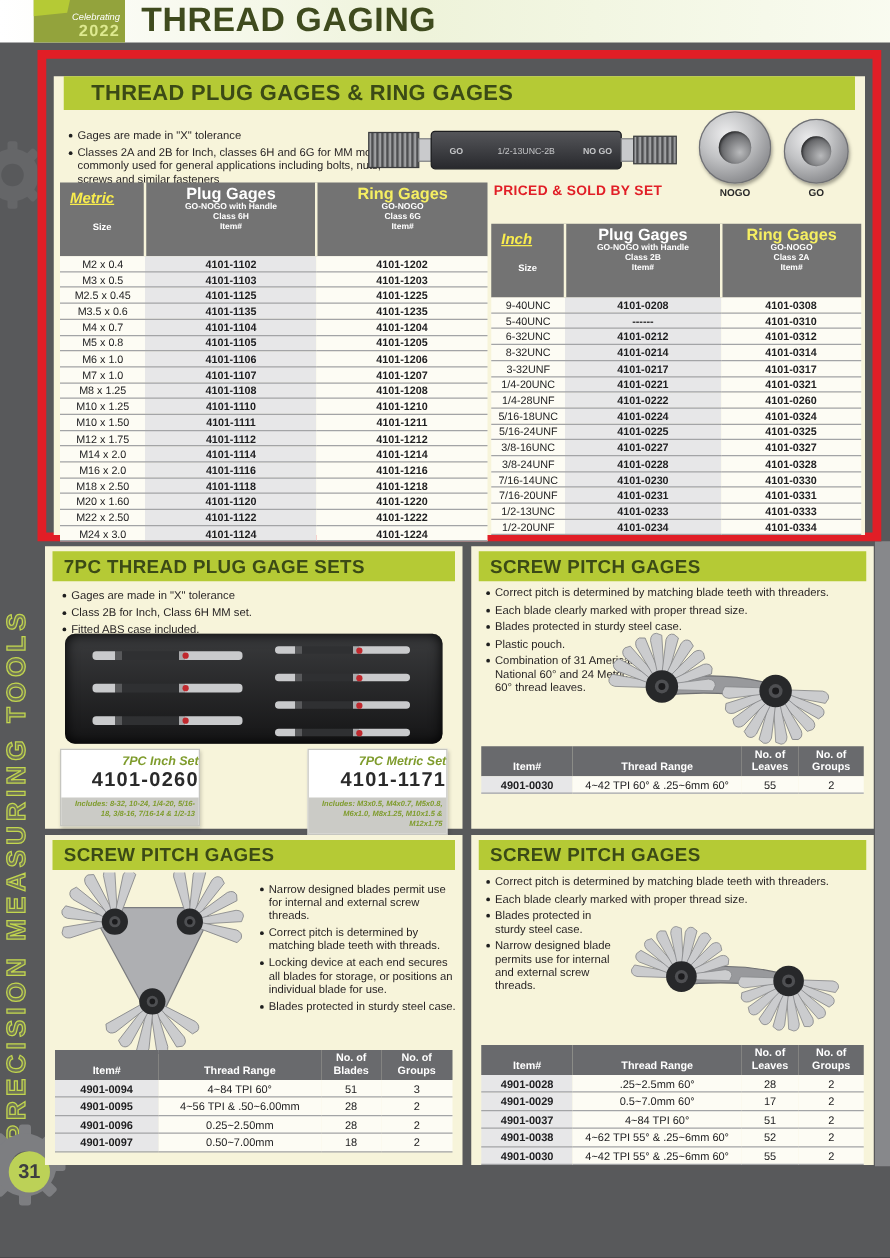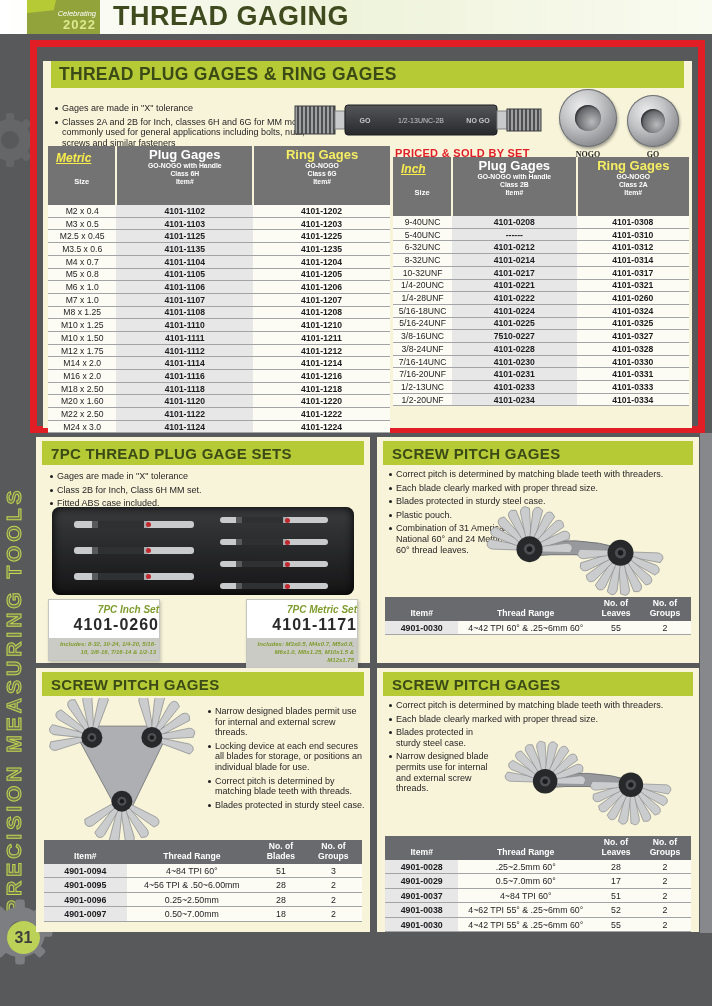--- a/index.html
+++ b/index.html
@@ -29,50 +29,50 @@
        padding-left:9px;}
   .bar span{font-size:15px;font-weight:800;color:#3b4a16;letter-spacing:.3px;}
   .bullets{position:absolute;}
   .bullet-item{display:flex;gap:4px;margin-bottom:3px;}
   .bdot{width:3px;height:3px;border-radius:50%;background:#1e1e1e;margin-top:4px;flex:none;}
   .btxt{font-size:9px;line-height:1.18;color:#231f20;font-weight:500;}
   
   .red-section{position:absolute;left:30px;top:40px;width:675px;height:393px;
                border:7px solid #e11e26;background:#57585a;box-sizing:border-box;padding:6px;}
   .cream1{position:relative;width:100%;height:100%;background:#f7f4da;}
-  .bar1{height:27px;margin:8px 8px 0;background:#b5ca35;display:flex;align-items:center;padding-left:8px;text-align:center;}
+  .bar1{height:27px;margin:8px 8px 0;background:#b5ca35;display:flex;align-items:center;padding-left:22px;text-align:center;}
   .bar1 span{font-size:17.5px;font-weight:800;color:#3b4a16;letter-spacing:.3px;}
   .plug-wrap{position:absolute;left:250px;top:38px;width:252px;height:42px;}
   .rings{position:absolute;left:516px;top:26px;width:132px;height:78px;}
   .ring{position:absolute;border-radius:50%;
     background:radial-gradient(circle at 38% 32%,#ededee 0%,#c2c3c5 38%,#8f9093 72%,#77787b 100%);
     box-shadow:inset 0 0 0 1px #6f7073,1px 2px 3px rgba(0,0,0,.35);}
   .ring::after{content:"";position:absolute;left:27%;top:27%;width:46%;height:46%;border-radius:50%;
     background:radial-gradient(circle at 65% 65%,#b9babc,#5c5d60 70%);box-shadow:inset 1px 1px 2px rgba(0,0,0,.55);}
   .ring.nogo{left:0;top:2px;width:58px;height:58px;}
   .ring.go{left:68px;top:8px;width:52px;height:52px;}
-  .rlab{position:absolute;top:63px;font-size:8px;font-weight:700;color:#2a2a2a;text-align:center;font-family:Liberation Serif, serif;}
+  .rlab{position:absolute;top:63px;font-size:8px;font-weight:700;color:#2a2a2a;text-align:center;}
   .rlab.n{left:0;width:58px;} .rlab.g{left:68px;width:52px;}
   .priced{position:absolute;left:352px;top:86px;font-size:11px;font-weight:800;color:#e11e26;letter-spacing:.3px;}
   
   .gtable{position:absolute;border-collapse:collapse;table-layout:fixed;}
   .gtable th{background:#737373;color:#fff;padding:2px 0 19px;vertical-align:bottom;border-left:2px solid #f7f4da;}
   .gtable th:first-child{border-left:none;}
   .gtable .t1{font-size:13px;font-weight:800;line-height:1.05;text-align:center;}
   .gtable .yellow{color:#f5ee62;}
   .gtable .t2{font-size:6.8px;font-weight:700;line-height:1.2;text-align:center;}
   .gtable .unit{color:#f9ed4d;font-style:italic;font-weight:800;font-size:12px;
                 text-decoration:underline;text-align:left;padding-left:8px;}
   .gtable .sizelbl{font-size:7.5px;font-weight:700;text-align:center;margin-top:12px;}
   .gtable td{font-size:8.6px;text-align:center;height:11.7px;border-bottom:1px solid #a3a4a6;
              padding:0;color:#1d1d1f;background:#fdfcf4;}
   .gtable td:nth-child(2){background:#e7e7e8;font-weight:700;}
   .gtable td:nth-child(3){font-weight:700;}
   .metric-table{left:5px;top:85px;width:342px;}
-  .inch-table{left:350px;top:96px;width:296px;}
+  .inch-table{left:350px;top:118px;width:296px;}
   
   .sptable{position:absolute;border-collapse:collapse;table-layout:fixed;}
   .sptable th{background:#696a6d;color:#fff;font-size:8.6px;font-weight:700;padding:2px;
               line-height:1.15;vertical-align:bottom;text-align:center;}
   .sptable td{font-size:8.8px;text-align:center;height:13.5px;border-bottom:1px solid #a3a4a6;
               color:#1d1d1f;background:#fdfcf4;padding:0;}
   .sptable td:first-child{background:#e7e7e8;font-weight:700;}
   
   .case{position:absolute;left:16px;top:70px;width:302px;height:88px;border-radius:8px;
         background:linear-gradient(180deg,#3a3b3d,#151516);box-shadow:inset 0 0 10px #000;}
@@ -411,21 +411,21 @@
               <td>6-32UNC</td>
               <td>4101-0212</td>
               <td>4101-0312</td>
             </tr>
             <tr>
               <td>8-32UNC</td>
               <td>4101-0214</td>
               <td>4101-0314</td>
             </tr>
             <tr>
-              <td>10-32UNF</td>
+              <td>3-32UNF</td>
               <td>4101-0217</td>
               <td>4101-0317</td>
             </tr>
             <tr>
               <td>1/4-20UNC</td>
               <td>4101-0221</td>
               <td>4101-0321</td>
             </tr>
             <tr>
               <td>1/4-28UNF</td>
@@ -437,21 +437,21 @@
               <td>4101-0224</td>
               <td>4101-0324</td>
             </tr>
             <tr>
               <td>5/16-24UNF</td>
               <td>4101-0225</td>
               <td>4101-0325</td>
             </tr>
             <tr>
               <td>3/8-16UNC</td>
-              <td>7510-0227</td>
+              <td>4101-0227</td>
               <td>4101-0327</td>
             </tr>
             <tr>
               <td>3/8-24UNF</td>
               <td>4101-0228</td>
               <td>4101-0328</td>
             </tr>
             <tr>
               <td>7/16-14UNC</td>
               <td>4101-0230</td>
@@ -580,25 +580,25 @@
       </svg>
     <div class="flag"></div>
     <div class="usa-label">USA</div>
     <div class="bullets" style="left:172px;top:38px;width:158px">
         <div class="bullet-item">
           <span class="bdot"></span>
           <span class="btxt">Narrow designed blades permit use for internal and external screw threads.</span>
         </div>
         <div class="bullet-item">
           <span class="bdot"></span>
+          <span class="btxt">Correct pitch is determined by matching blade teeth with threads.</span>
+        </div>
+        <div class="bullet-item">
+          <span class="bdot"></span>
           <span class="btxt">Locking device at each end secures all blades for storage, or positions an individual blade for use.</span>
-        </div>
-        <div class="bullet-item">
-          <span class="bdot"></span>
-          <span class="btxt">Correct pitch is determined by matching blade teeth with threads.</span>
         </div>
         <div class="bullet-item">
           <span class="bdot"></span>
           <span class="btxt">Blades protected in sturdy steel case.</span>
         </div>
       </div>
     <table class="sptable" style="left:8px;top:172px;width:318px">
       <colgroup>
           <col style="width:26%">
           <col style="width:41%">

